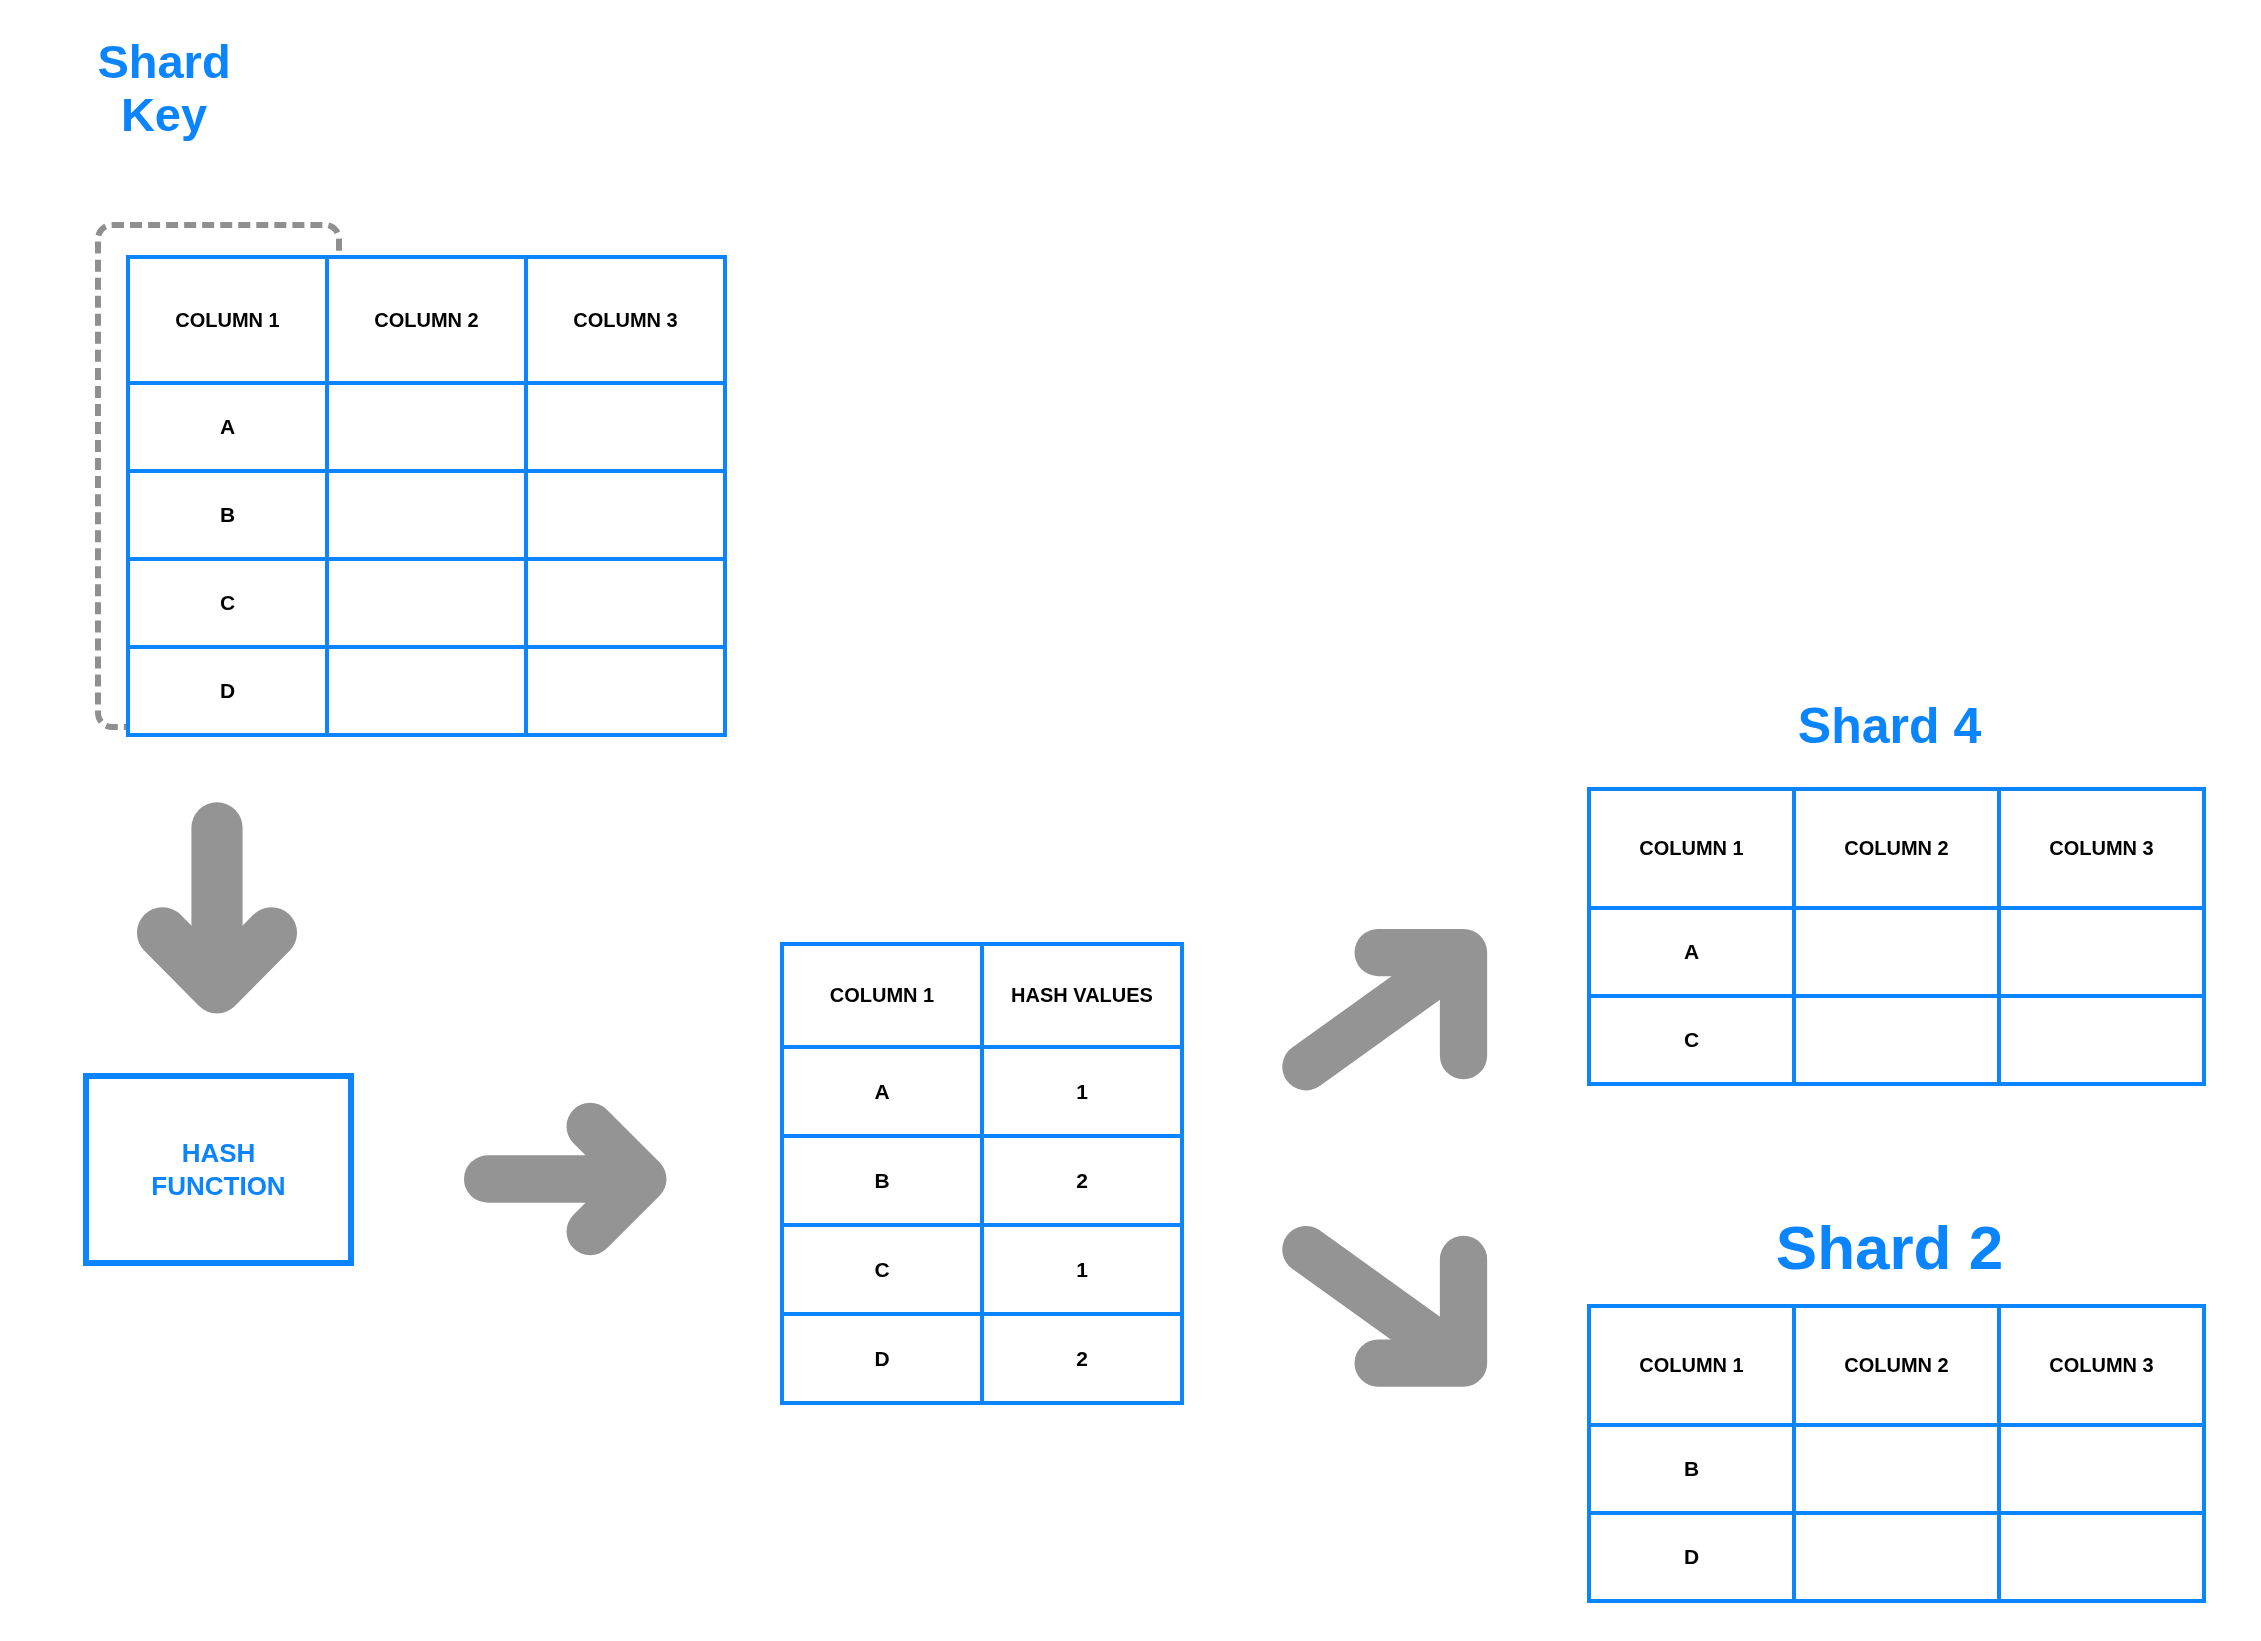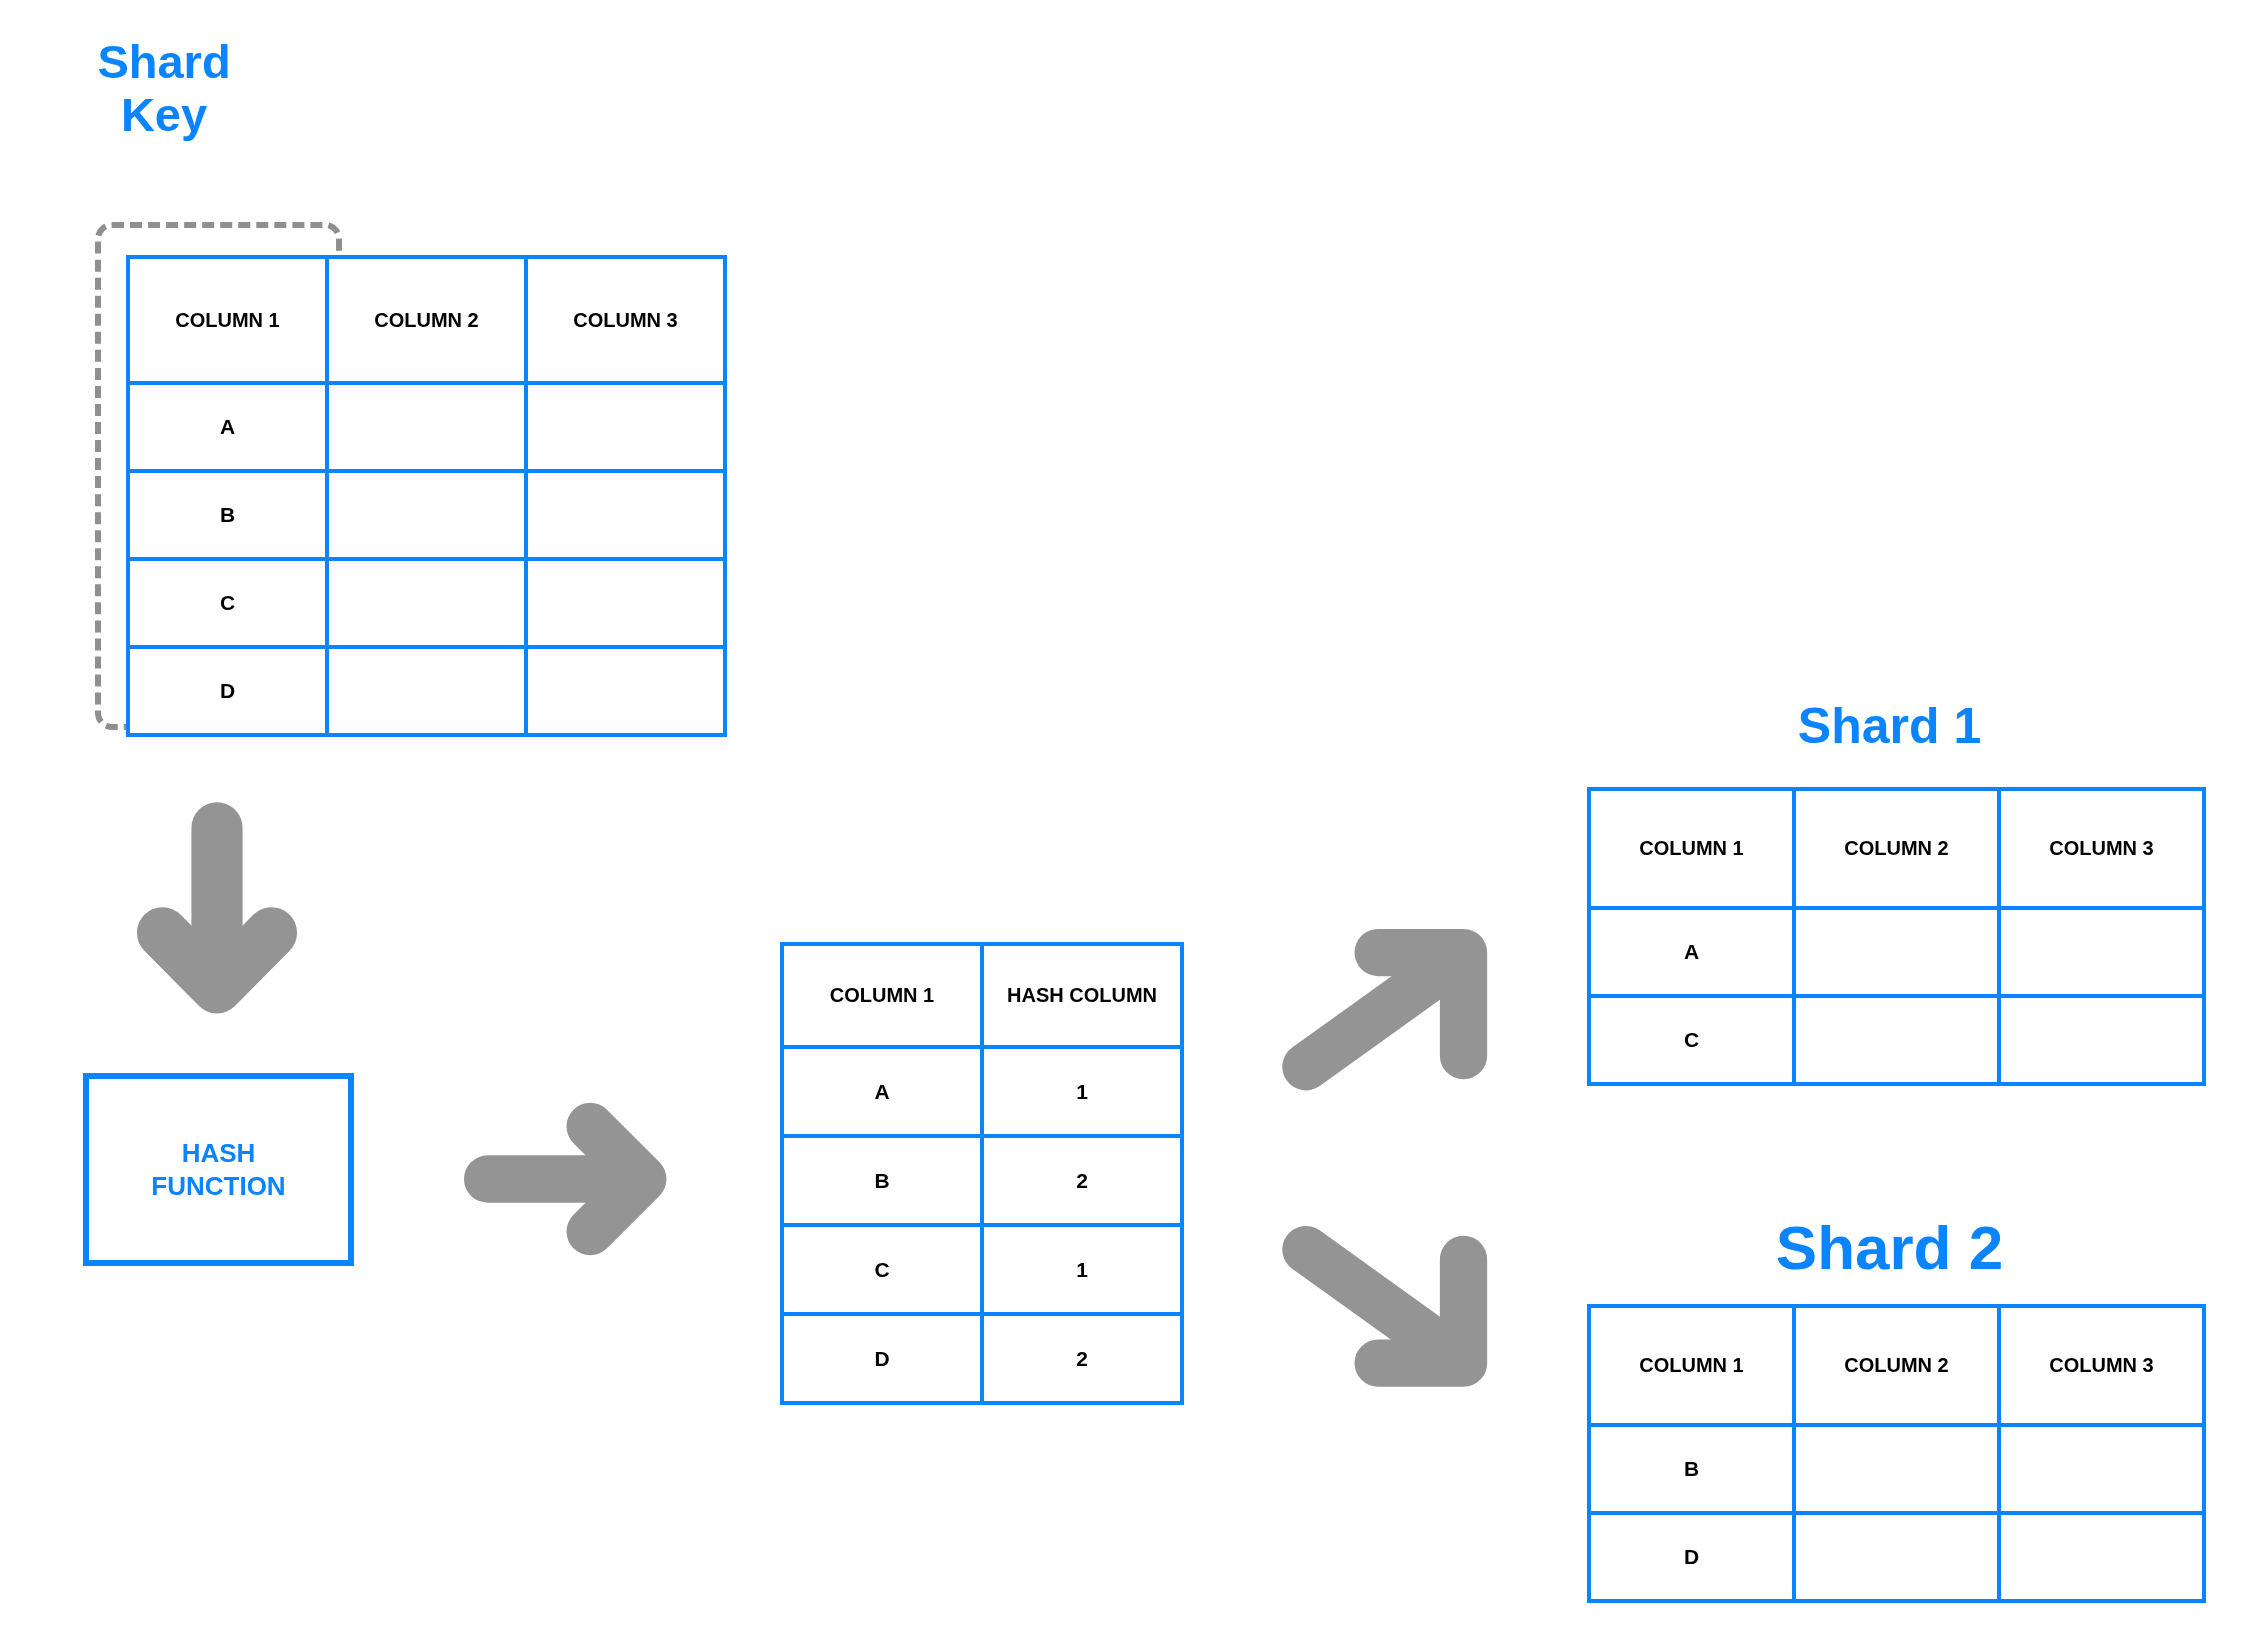--- a/index.html
+++ b/index.html
@@ -138,21 +138,21 @@
       </g>
     </svg>
   </div>
 
   <table class="dtable" id="hash-table" style="left:780px; top:942px; width:392px;">
     <tbody>
       <tr>
         <td style="height:99px; width:196px; font-size:20px;">COLUMN
 1</td>
         <td style="height:99px; width:196px; font-size:20px;">HASH
-COLUMN</td>
+VALUES</td>
       </tr>
       <tr>
         <td style="height:85px; font-size:21px;">A</td>
         <td style="height:85px; font-size:21px;">1</td>
       </tr>
       <tr>
         <td style="height:85px; font-size:21px;">B</td>
         <td style="height:85px; font-size:21px;">2</td>
       </tr>
       <tr>
@@ -177,21 +177,21 @@
 
   <div class="arrow" id="arrow-down-right" style="left:1276px; top:1220px; width:224px; height:174px;">
     <svg viewBox="0 0 340 265" xmlns="http://www.w3.org/2000/svg">
       <g fill="none" stroke="#949494" stroke-width="72" stroke-linecap="round" stroke-linejoin="round">
         <line x1="45" y1="45" x2="268" y2="205"></line>
         <polyline points="285,60 285,218 155,218"></polyline>
       </g>
     </svg>
   </div>
 
-  <div class="title" id="shard1-title" style="left:1587px; top:698px; width:605px; font-size:50px;">Shard 1</div>
+  <div class="title" id="shard1-title" style="left:1587px; top:698px; width:605px; font-size:50px;">Shard 4</div>
 
   <table class="dtable" id="shard1-table" style="left:1587px; top:787px; width:605px;">
     <tbody>
       <tr>
         <td style="height:115px; width:201px; font-size:20px;">COLUMN
 1</td>
         <td style="height:115px; width:201px; font-size:20px;">COLUMN
 2</td>
         <td style="height:115px; width:201px; font-size:20px;">COLUMN
 3</td>

